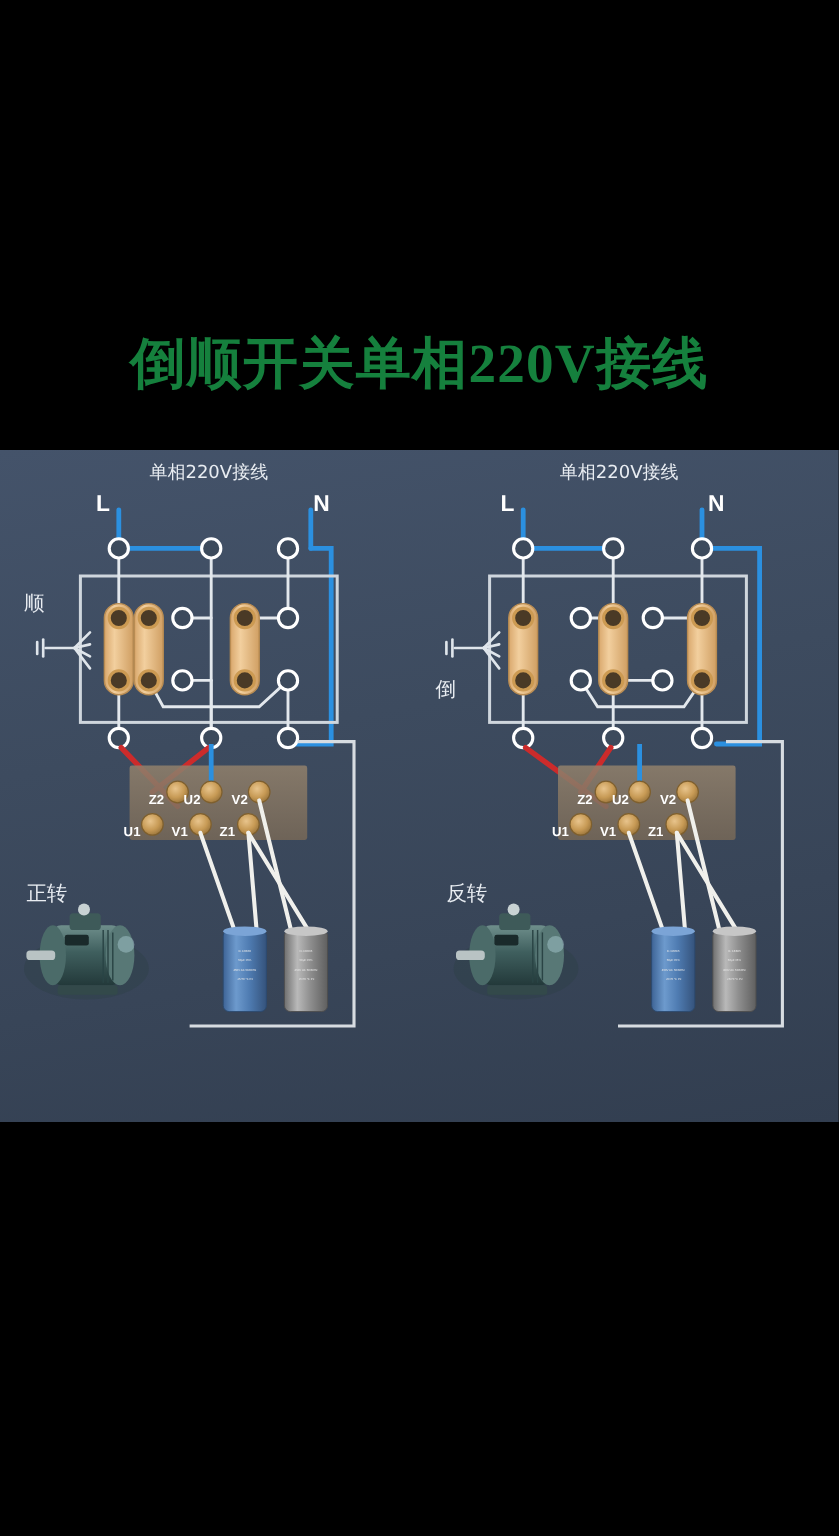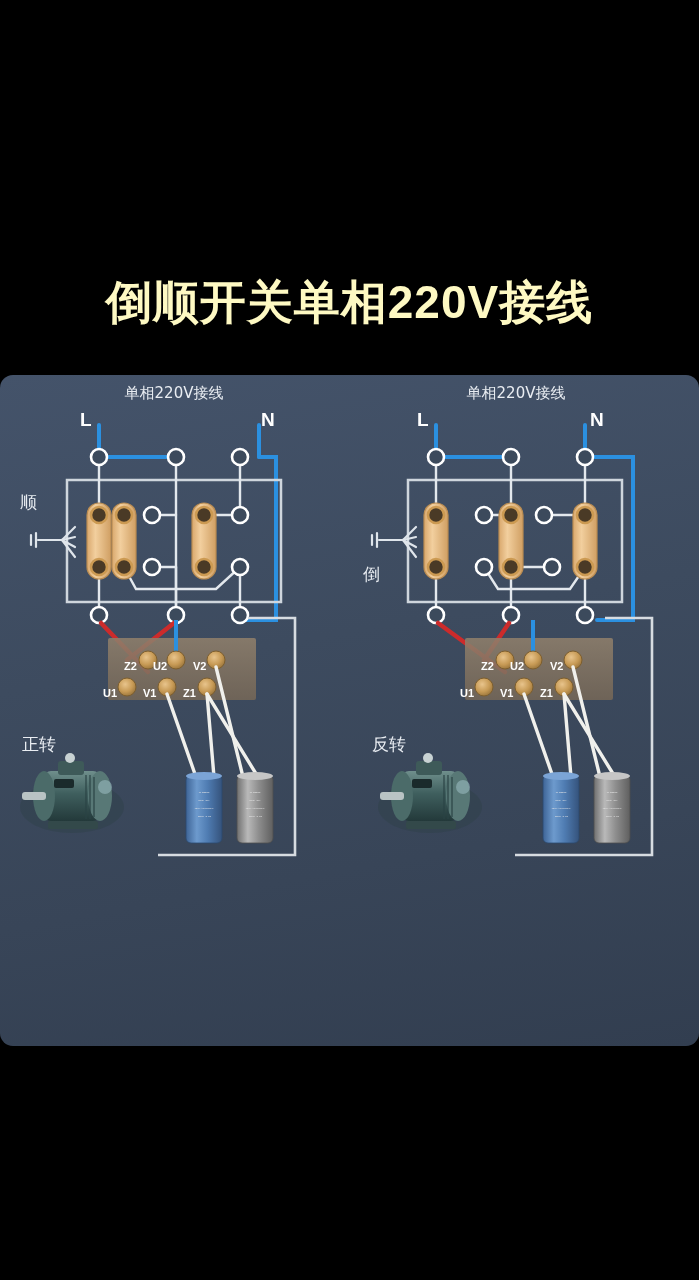--- a/index.html
+++ b/index.html
@@ -2,27 +2,27 @@
 <html><head>
 <meta charset="utf-8">
 <style>
   html,body{margin:0;padding:0;background:#000;}
   body{width:699px;height:1280px;overflow:hidden;font-family:"Liberation Sans","DejaVu Sans",sans-serif;}
   #page{position:relative;width:699px;height:1280px;background:#000;}
 
   
   #title-bar{position:absolute;left:0;top:248;width:699px;height:110px;
     display:flex;align-items:center;justify-content:center;}
-  #title-text{color:#fef9c3;font-size:46px;font-weight:bold;letter-spacing:1px;
-    font-family:Liberation Sans, sans-serif;white-space:nowrap;}
+  #title-text{color:#15803d;font-size:46px;font-weight:bold;letter-spacing:1px;
+    font-family:Liberation Serif, serif;white-space:nowrap;}
 
   
-  #diagram{position:absolute;left:0;top:375px;width:699px;height:671px;
+  #diagram{position:absolute;left:0;top:375px;width:699px;height:560px;
     background:linear-gradient(170deg,#44536a 0%,#3d4b5f 40%,#384558 70%,#323e50 100%);
-    overflow:hidden;border-radius:13px;}
+    overflow:hidden;}
   .panel{position:absolute;top:0;width:349px;height:528px;}
   #panel-left{left:0;}
   #panel-right{left:350px;}
   .panel svg{position:absolute;left:0;top:0;}
 
   .cap-lbl{font-size:2.4px;fill:#e8e8e8;font-family:"Liberation Sans",sans-serif;}
 
   
   .lbl-cn{fill:#e9edf2;font-family:"DejaVu Sans","Liberation Sans",sans-serif;}
   .lbl-en{fill:#ffffff;font-family:"Liberation Sans",sans-serif;font-weight:bold;}

